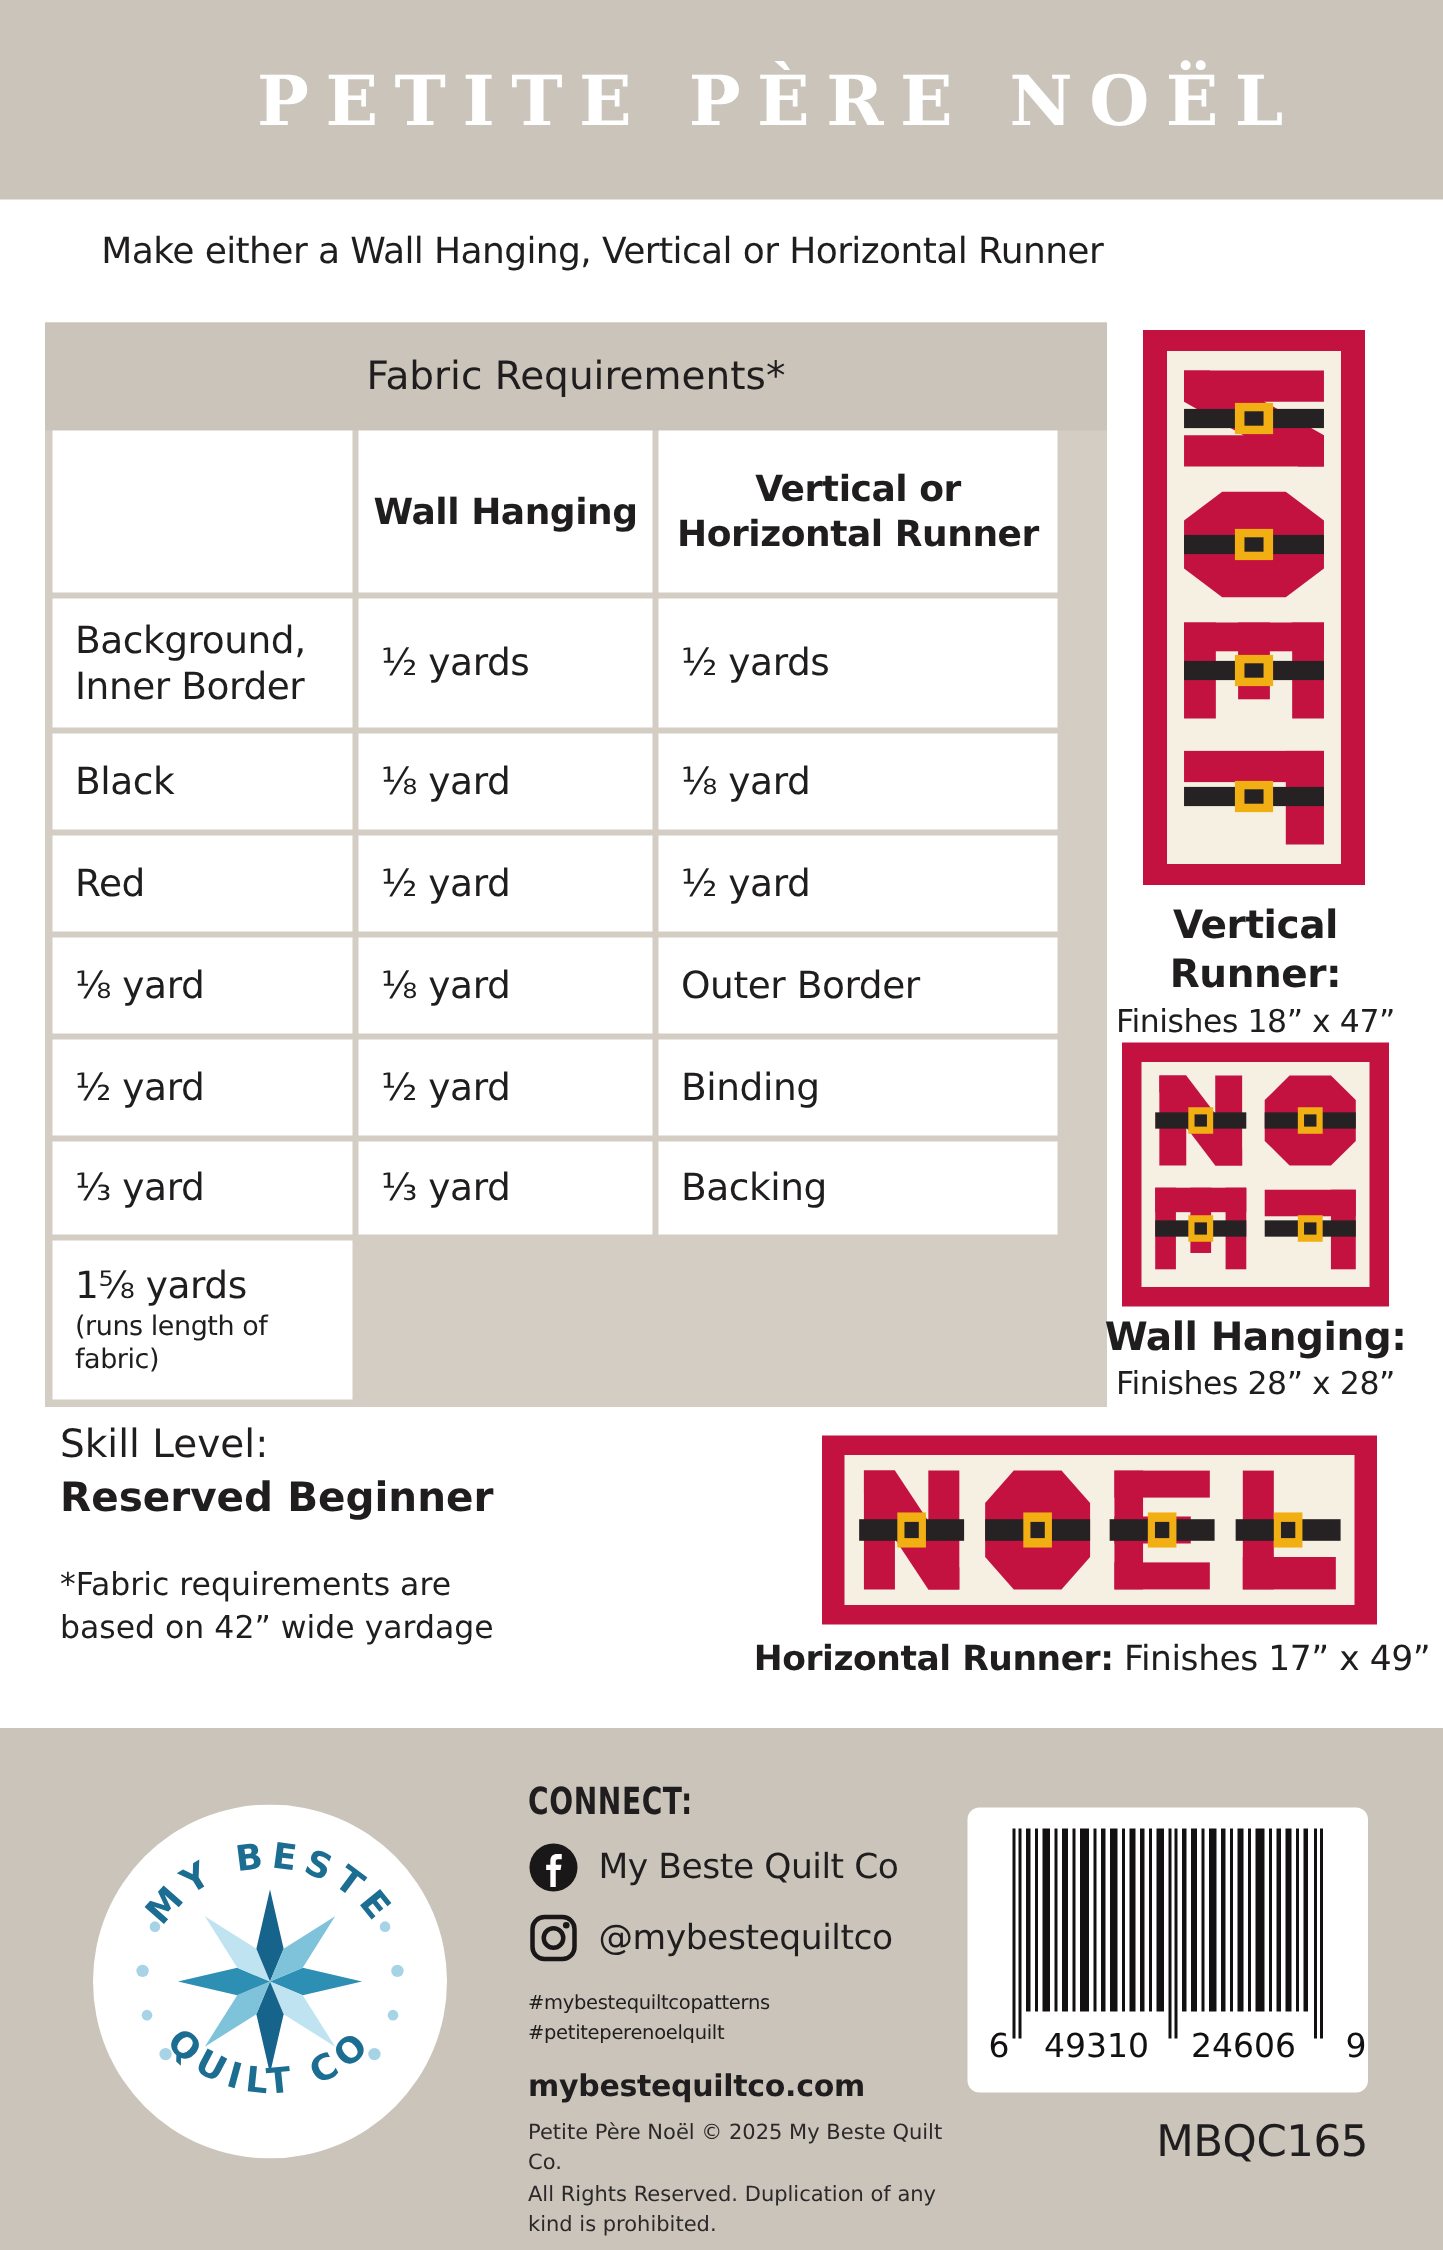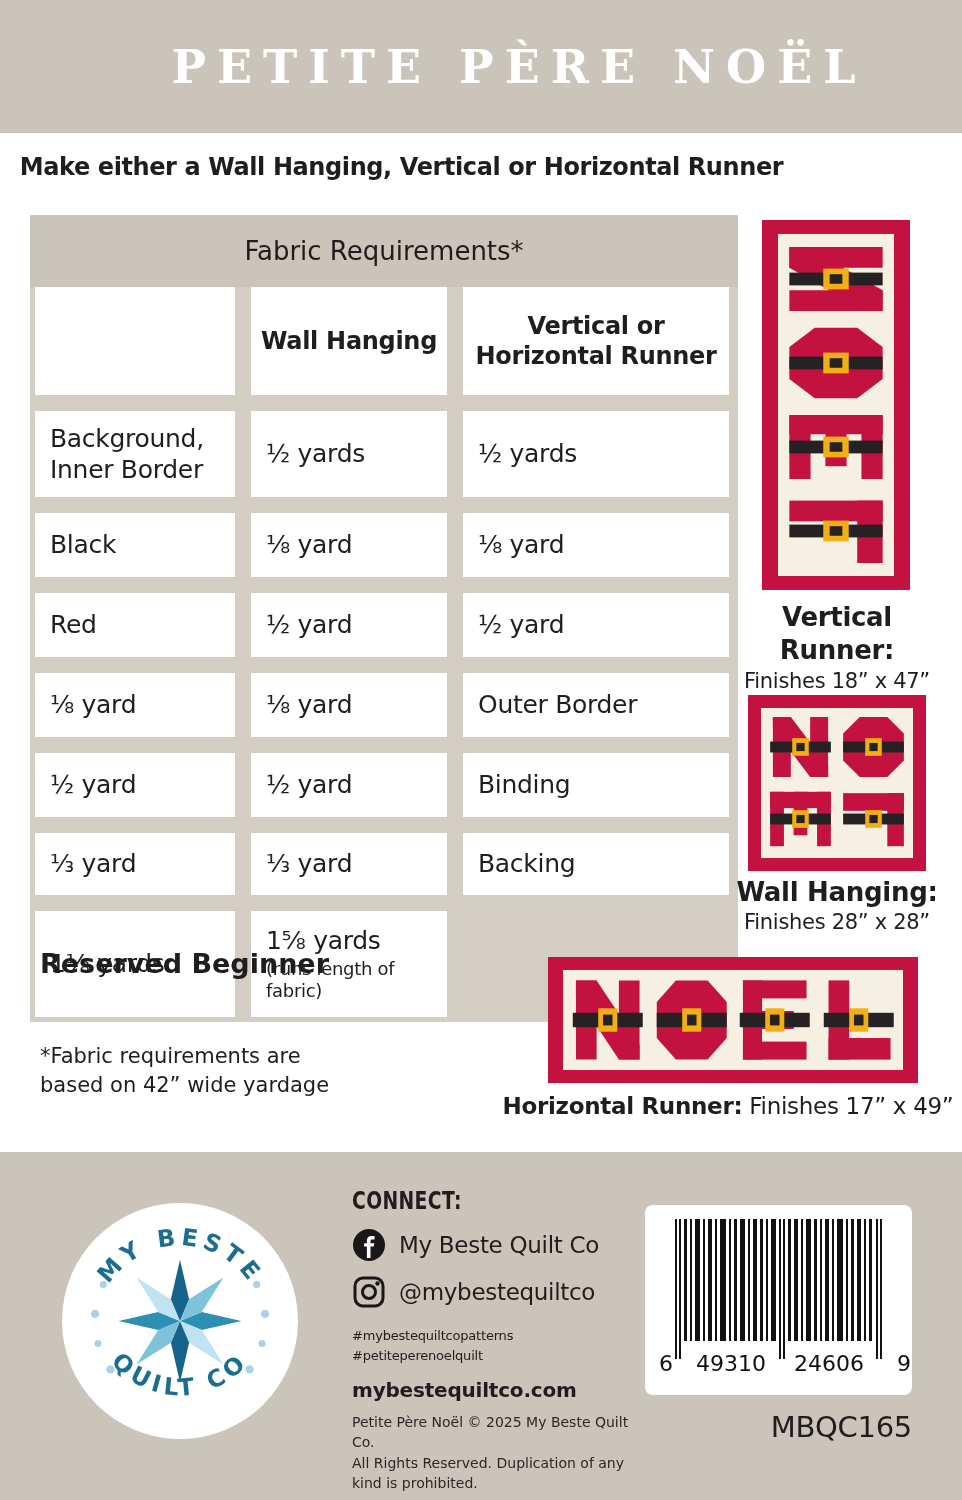--- a/index.html
+++ b/index.html
@@ -6,30 +6,30 @@
   .page{position:relative;width:962px;height:1500px;overflow:hidden;background:#ffffff;
         font-family:"DejaVu Sans","Liberation Sans",sans-serif;color:#1f1d1e;}
   .abs{position:absolute;}
 
   
   .header{left:0;top:0;width:962px;height:133px;background:#cbc4ba;
           display:flex;align-items:center;justify-content:center;padding-left:38px;}
   .header h1{margin:0;font-family:"DejaVu Serif","Liberation Serif",serif;
              font-weight:700;font-size:46px;letter-spacing:11px;color:#ffffff;}
 
-  .subtitle{left:0;top:153px;width:803px;text-align:center;font-weight:700;
+  .subtitle{left:0;top:153px;width:803px;text-align:center;font-weight:400;
             font-size:24px;letter-spacing:-0.4px;}
 
   
   .fabric{left:30px;top:215px;width:708px;background:#d3cdc3;padding-bottom:5px;}
   .fabric-title{height:72px;background:#cbc4ba;display:flex;align-items:center;
                 justify-content:center;font-size:26px;}
   .fabric-grid{display:grid;grid-template-columns:200px 196px 266px;
                grid-template-rows:108px 86px 64px 64px 64px 64px 62px 106px;
-               gap:16px;padding:0 5px;}
+               gap:4px;padding:0 5px;}
   .cell{background:#ffffff;display:flex;flex-direction:column;justify-content:center;
         padding-left:15px;font-size:25px;letter-spacing:-0.3px;line-height:1.25;}
   .cell.hd{align-items:center;padding-left:0;text-align:center;font-weight:700;font-size:24px;}
   .cell .note{font-size:18px;margin-top:1px;}
 
   .skill{left:40px;top:946px;font-size:26px;line-height:1.35;}
   .skill b{font-size:27px;}
   .footnote{left:40px;top:1042px;font-size:21px;line-height:1.4;}
 
   
@@ -131,29 +131,29 @@
 
       <div class="cell">Outer Border</div>
       <div class="cell">½ yard</div>
       <div class="cell">½ yard</div>
 
       <div class="cell">Binding</div>
       <div class="cell">⅓ yard</div>
       <div class="cell">⅓ yard</div>
 
       <div class="cell">Backing</div>
-      <div class="cell">1⅛ yards</div>
       <div class="cell">
         <span>1⅝ yards</span>
         <span class="note">(runs length of fabric)</span>
       </div>
     </div>
   </div>
 
   <div class="abs skill">
+    <div>Skill Level:</div>
     <b>Reserved Beginner</b>
   </div>
 
   <div class="abs footnote">
     <div>*Fabric requirements are</div>
     <div>based on 42” wide yardage</div>
   </div>
 
   <div class="abs quilt q-vert">
     <div class="qinner v4">

